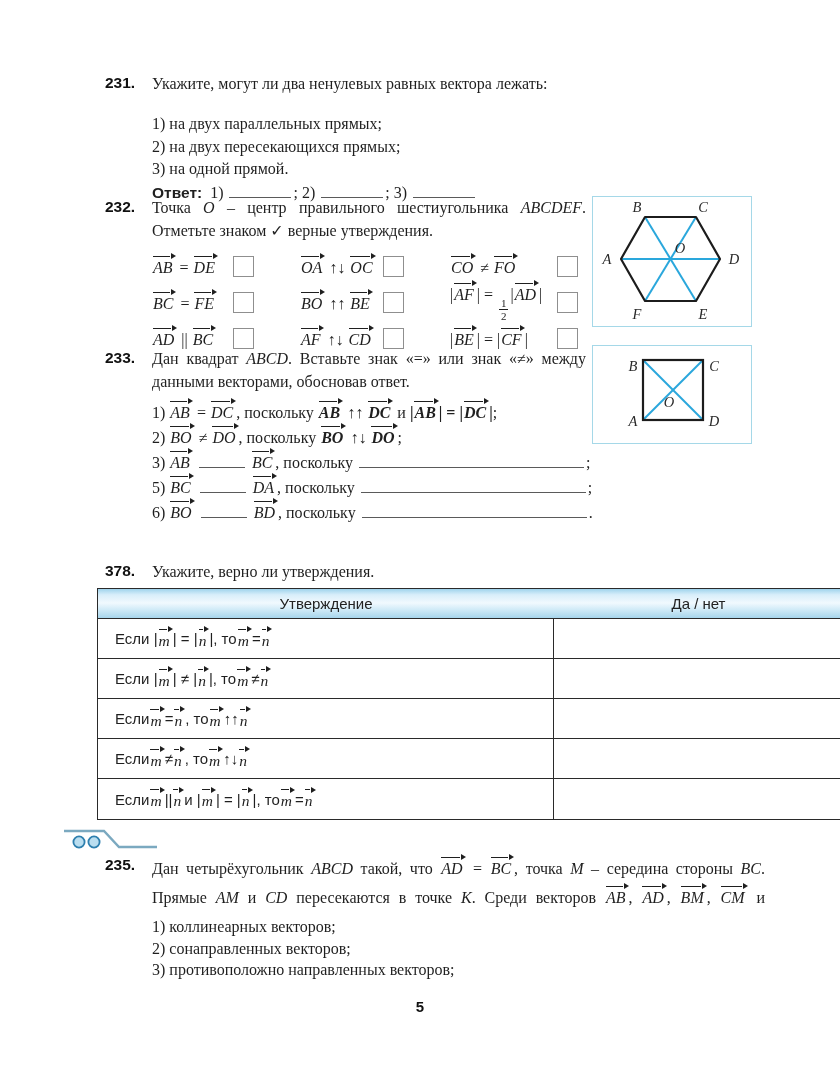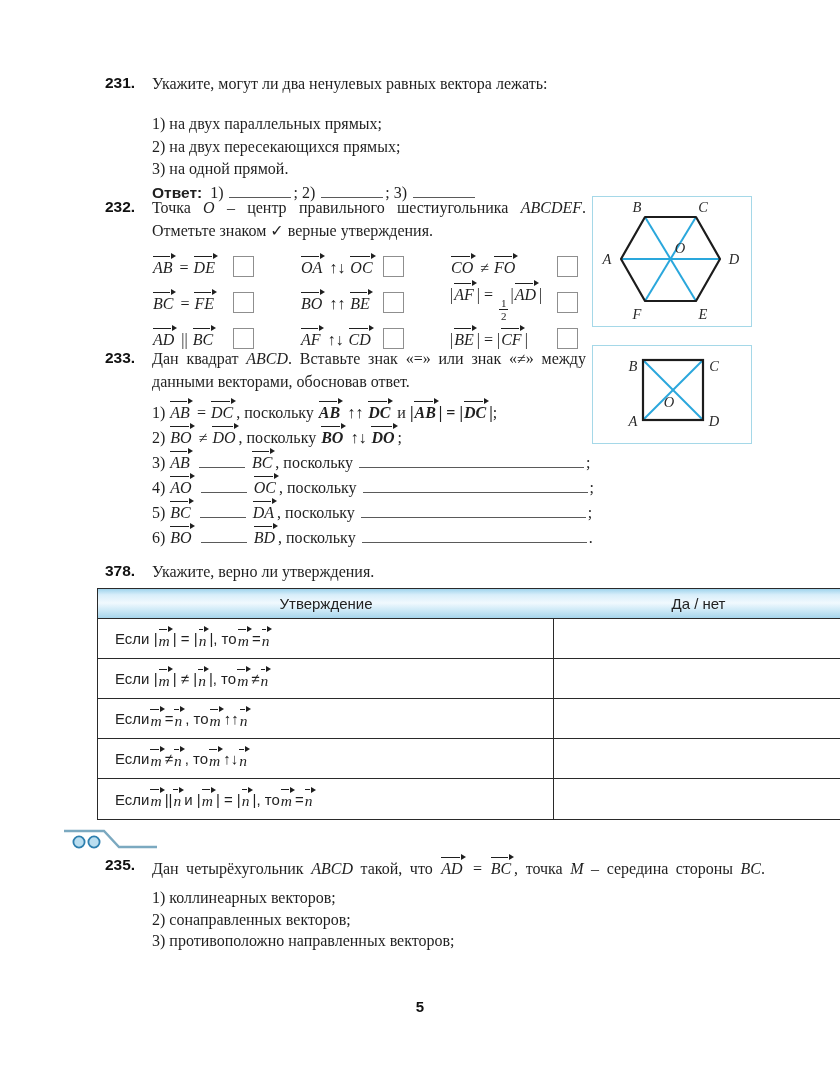--- a/index.html
+++ b/index.html
@@ -177,21 +177,20 @@
     <div class="pnum">233.</div>
     <div class="pbody">
       <div style="width:434px;">
         <div class="tline jl">Дан квадрат <i>ABCD</i>. Вставьте знак «=» или знак «≠» между</div>
         <div class="tline">данными векторами, обосновав ответ.</div>
       </div>
       <div class="eqlist">
         <div class="li">1) <span class="vec">AB</span> = <span class="vec">DC</span>, поскольку <b><span class="vec">AB</span> ↑↑ <span class="vec">DC</span></b> и <b>|<span class="vec">AB</span>| = |<span class="vec">DC</span>|</b>;</div>
         <div class="li">2) <span class="vec">BO</span> ≠ <span class="vec">DO</span>, поскольку <b><span class="vec">BO</span> ↑↓ <span class="vec">DO</span></b>;</div>
         <div class="li">3) <span class="vec">AB</span> <span class="blank bl-short"></span> <span class="vec">BC</span>, поскольку <span class="blank bl-long"></span>;</div>
-        <div class="li">4) <span class="vec">AO</span> <span class="blank bl-short"></span> <span class="vec">OC</span>, поскольку <span class="blank bl-long"></span>;</div>
         <div class="li">5) <span class="vec">BC</span> <span class="blank bl-short"></span> <span class="vec">DA</span>, поскольку <span class="blank bl-long"></span>;</div>
         <div class="li">6) <span class="vec">BO</span> <span class="blank bl-short"></span> <span class="vec">BD</span>, поскольку <span class="blank bl-long"></span>.</div>
       </div>
     </div>
   </div>
 
   <div class="figbox" style="left:592px; top:345px; width:160px; height:99px;">
     <svg width="157" height="96" viewBox="0 0 157 96">
       <g stroke="#2aa7dc" stroke-width="2">
         <line x1="50" y1="74" x2="110" y2="14"></line>
@@ -246,20 +245,21 @@
       <circle cx="21" cy="18" r="5.6" fill="#badef0" stroke="#2e7fae" stroke-width="1.8"></circle>
       <circle cx="36" cy="18" r="5.6" fill="#badef0" stroke="#2e7fae" stroke-width="1.8"></circle>
     </svg>
   </div>
 
   <div class="prob p235" style="left:105px; top:854px; width:665px;">
     <div class="pnum">235.</div>
     <div class="pbody">
       <div style="width:613px;">
         <div class="tline jl">Дан четырёхугольник <i>ABCD</i> такой, что <span class="vec">AD</span> = <span class="vec">BC</span>,  точка <i>M</i> – середина стороны <i>BC</i>.</div>
+        <div class="tline jl">Прямые <i>AM</i> и <i>CD</i> пересекаются в точке <i>K</i>. Среди векторов <span class="vec">AB</span>,  <span class="vec">AD</span>,  <span class="vec">BM</span>,  <span class="vec">CM</span>  и</div>
       </div>
       <div class="plist">
         <div class="li">1) коллинеарных векторов;</div>
         <div class="li">2) сонаправленных векторов;</div>
         <div class="li">3) противоположно направленных векторов;</div>
       </div>
     </div>
   </div>
 
   <div class="pagenum">5</div>

